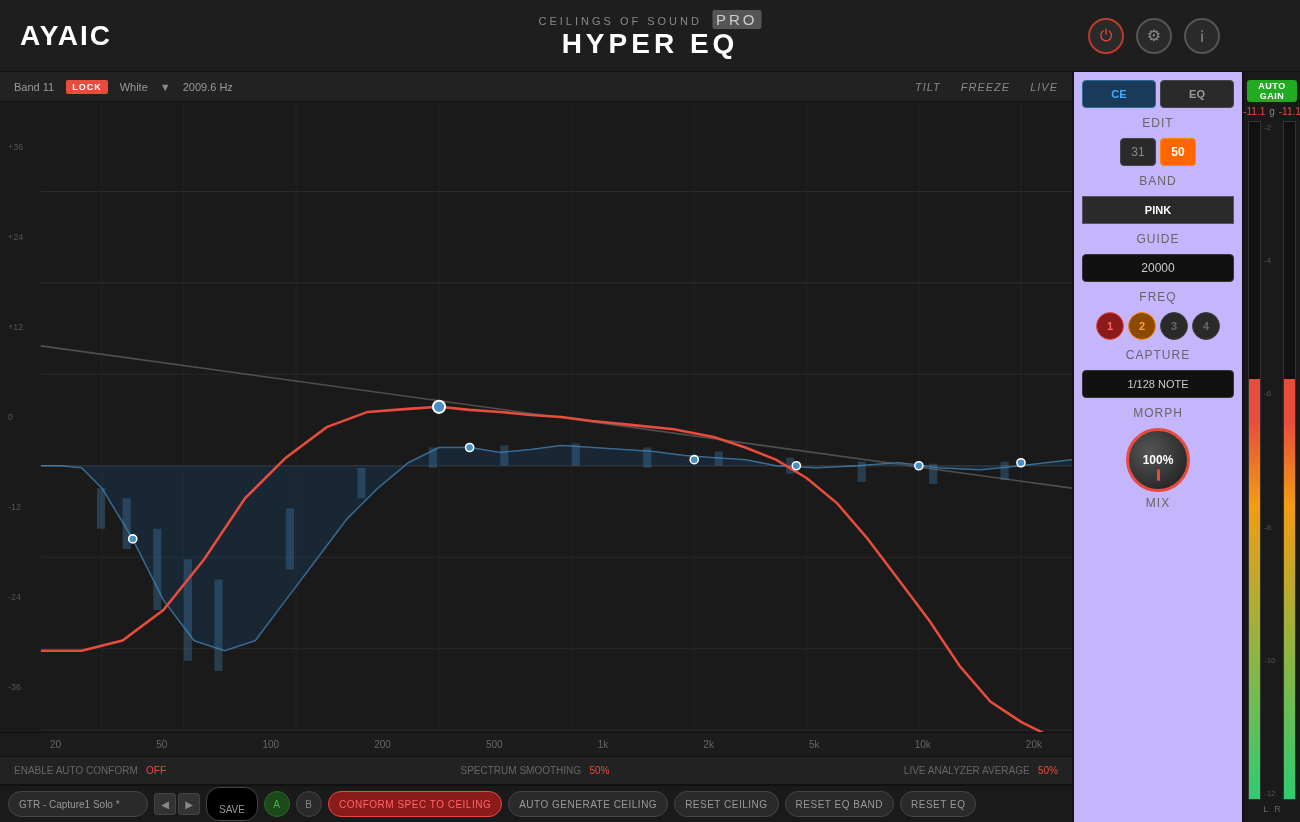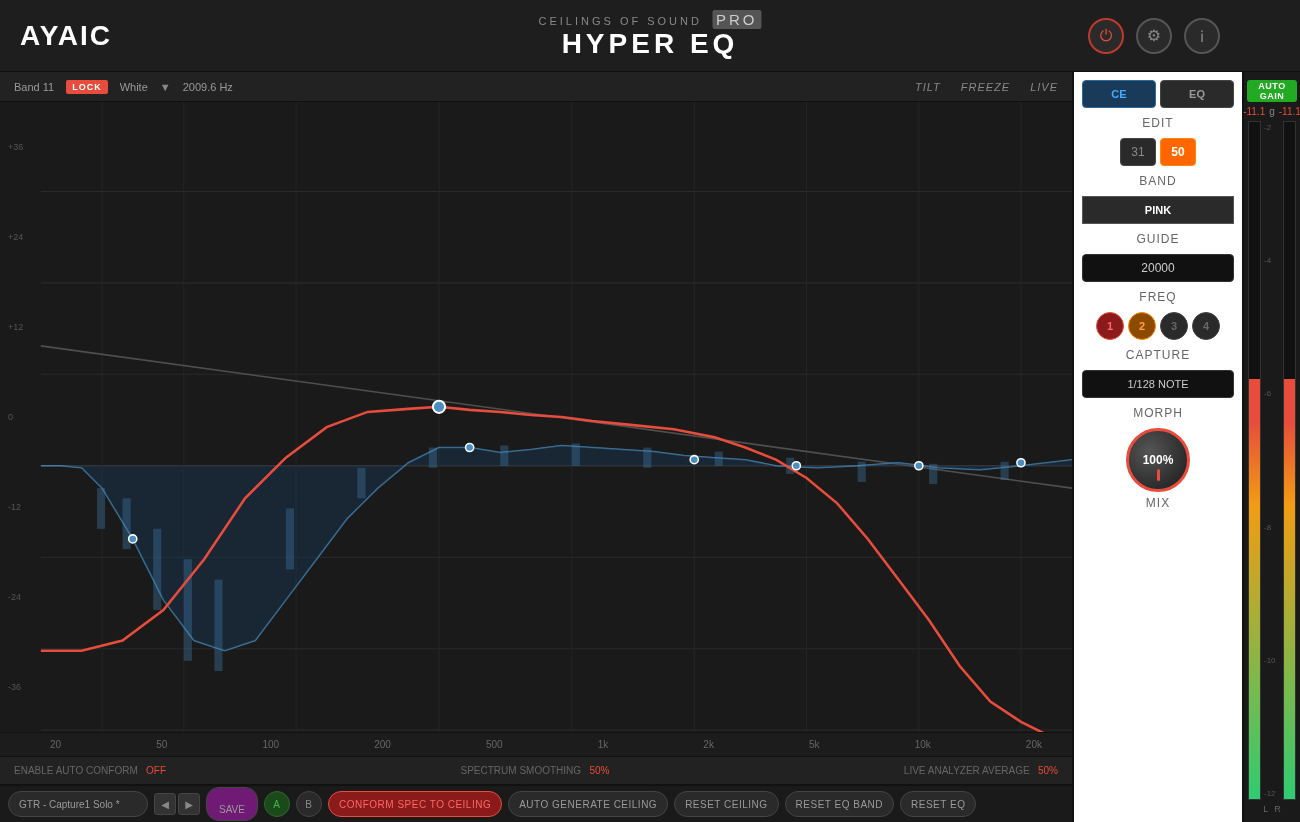--- a/index.html
+++ b/index.html
@@ -268,32 +268,32 @@
       align-items: center;
       justify-content: center;
       color: #888;
       font-size: 10px;
       cursor: pointer;
     }
 
     .save-btn {
       height: 26px;
       padding: 16px 12px;
-      background: #701a75;
+      background: #000000;
       border: 1px solid #444;
       border-radius: 13px;
       color: #999;
       font-size: 10px;
       cursor: pointer;
     }
 
     
     .right-panel {
       width: 170px;
-      background: #ffffff;
+      background: #c4b5fd;
       border-left: 2px solid #111;
       display: flex;
       flex-direction: column;
       padding: 8px;
       gap: 8px;
       overflow-y: auto;
     }
 
     .panel-tabs {
       display: flex;

